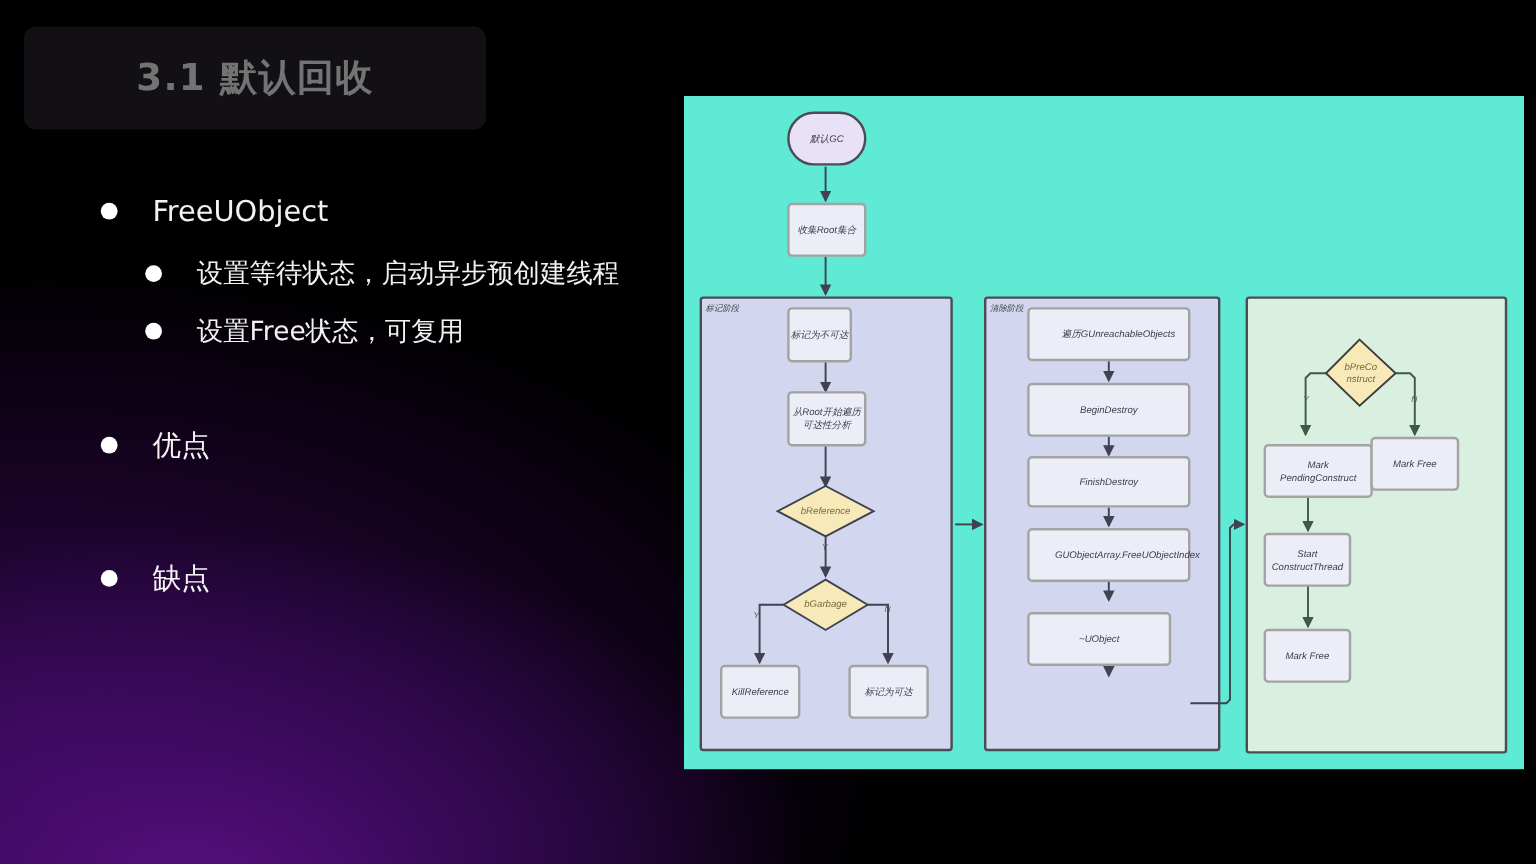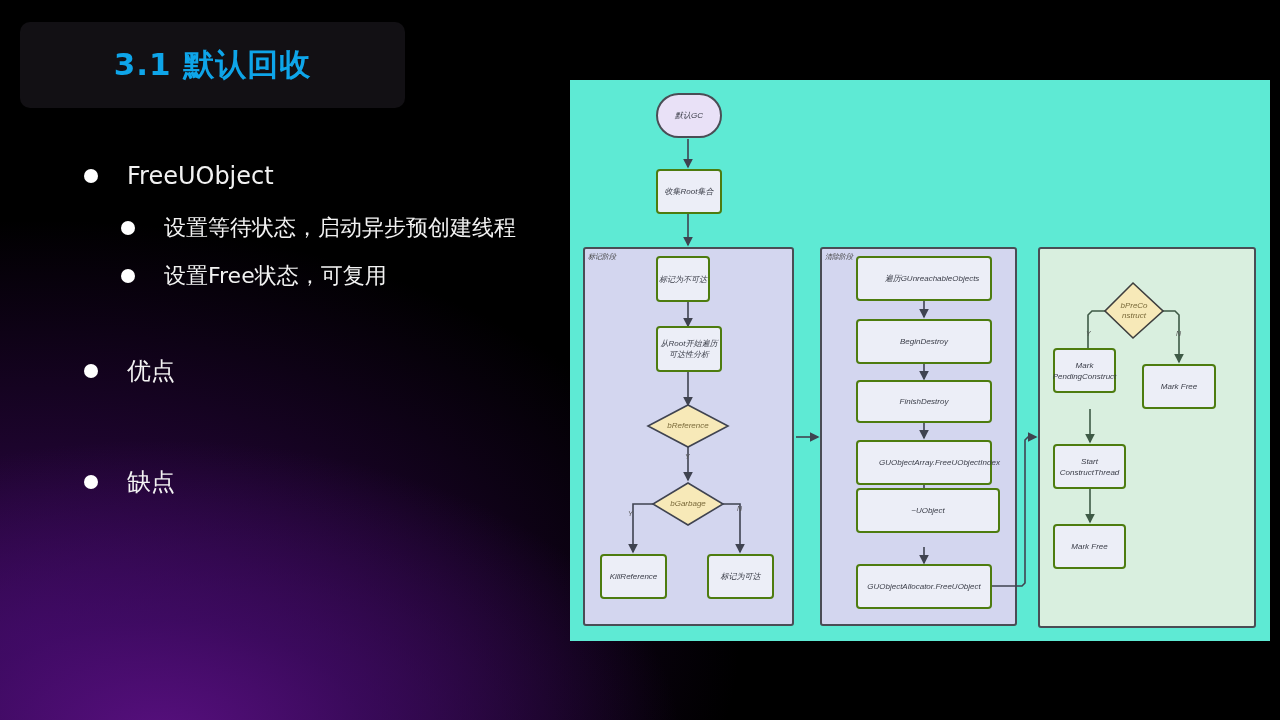--- a/index.html
+++ b/index.html
@@ -11,36 +11,36 @@
         radial-gradient(ellipse 520px 300px at 160px 740px, rgba(90,16,130,0.95) 0%, rgba(70,12,110,0.7) 40%, rgba(0,0,0,0) 100%),
         radial-gradient(ellipse 700px 420px at 40px 640px, rgba(70,10,110,0.75) 0%, rgba(0,0,0,0) 100%),
         #000;
     }
     .title-box {
       position: absolute; left: 20px; top: 22px; width: 385px; height: 86px;
       background: #121014; border-radius: 10px;
       display: flex; align-items: center; justify-content: center;
     }
     .title-text {
-      color: #0ea5e9; font-size: 31px; font-weight: bold; letter-spacing: 1px;
+      color: #737373; font-size: 31px; font-weight: bold; letter-spacing: 1px;
     }
     .bullet {
       position: absolute; display: flex; align-items: center; color: #f2f2f2; text-align: center;
     }
     .dot { width: 14px; height: 14px; background: #fff; border-radius: 50%; position: absolute; }
     .bl-1 .txt { font-size: 24px; }
     .bl-2 .txt { font-size: 22px; }
 
     .diagram {
       position: absolute; left: 570px; top: 80px; width: 700px; height: 561px;
       background: #5eead4;
       font-style: italic;
     }
     .node {
-      position: absolute; border: 2px solid #4d7c0f; border-radius: 4px;
+      position: absolute; border: 2px solid #a3a3a3; border-radius: 4px;
       background: #eceef7; color: #3a3d48; font-size: 8px; text-align: center;
       display: flex; align-items: center; justify-content: center; line-height: 11px;
       font-family: "Liberation Sans", sans-serif;
     }
     .panel {
       position: absolute; border: 2px solid #4a4d55; border-radius: 3px;
     }
     .panel.mark, .panel.sweep { background: #d3d6ef; }
     .panel.free { background: #d9efdf; }
     .panel-label {
@@ -166,29 +166,28 @@
   <span class="yn" style="left:58px;top:430px;">Y</span>
   <span class="yn" style="left:167px;top:425px;">N</span>
 
   <div class="node" style="left:30px;top:474px;width:67px;height:45px;">KillReference</div>
   <div class="node" style="left:137px;top:474px;width:67px;height:45px;">标记为可达</div>
 
   <div class="node" style="left:286px;top:176px;width:136px;height:45px;padding-left:16px;">遍历GUnreachableObjects</div>
   <div class="node" style="left:286px;top:239px;width:136px;height:45px;">BeginDestroy</div>
   <div class="node" style="left:286px;top:300px;width:136px;height:43px;">FinishDestroy</div>
   <div class="node" style="left:286px;top:360px;width:136px;height:45px;padding-left:31px;">GUObjectArray.FreeUObjectIndex</div>
-  <div class="node" style="left:286px;top:408px;width:144px;height:45px;">~UObject</div>
-  <div class="node" style="left:286px;top:484px;width:136px;height:45px;">GUObjectAllocator.FreeUObject</div>
+  <div class="node" style="left:286px;top:430px;width:120px;height:45px;">~UObject</div>
 
   <div class="diamond-wrap" style="left:535px;top:203px;width:58px;height:55px;">
     <span class="diamond-label" style="white-space:pre-line;">bPreCo
 nstruct</span>
   </div>
   <span class="yn" style="left:516px;top:250px;">Y</span>
   <span class="yn" style="left:606px;top:250px;">N</span>
 
-  <div class="node" style="left:483px;top:268px;width:63px;height:45px;white-space:pre-line;">Mark
+  <div class="node" style="left:483px;top:290px;width:91px;height:45px;white-space:pre-line;">Mark
 PendingConstruct</div>
   <div class="node" style="left:572px;top:284px;width:74px;height:45px;">Mark Free</div>
   <div class="node" style="left:483px;top:364px;width:73px;height:45px;white-space:pre-line;">Start
 ConstructThread</div>
   <div class="node" style="left:483px;top:444px;width:73px;height:45px;">Mark Free</div>
 </div>
 
 </body></html>

